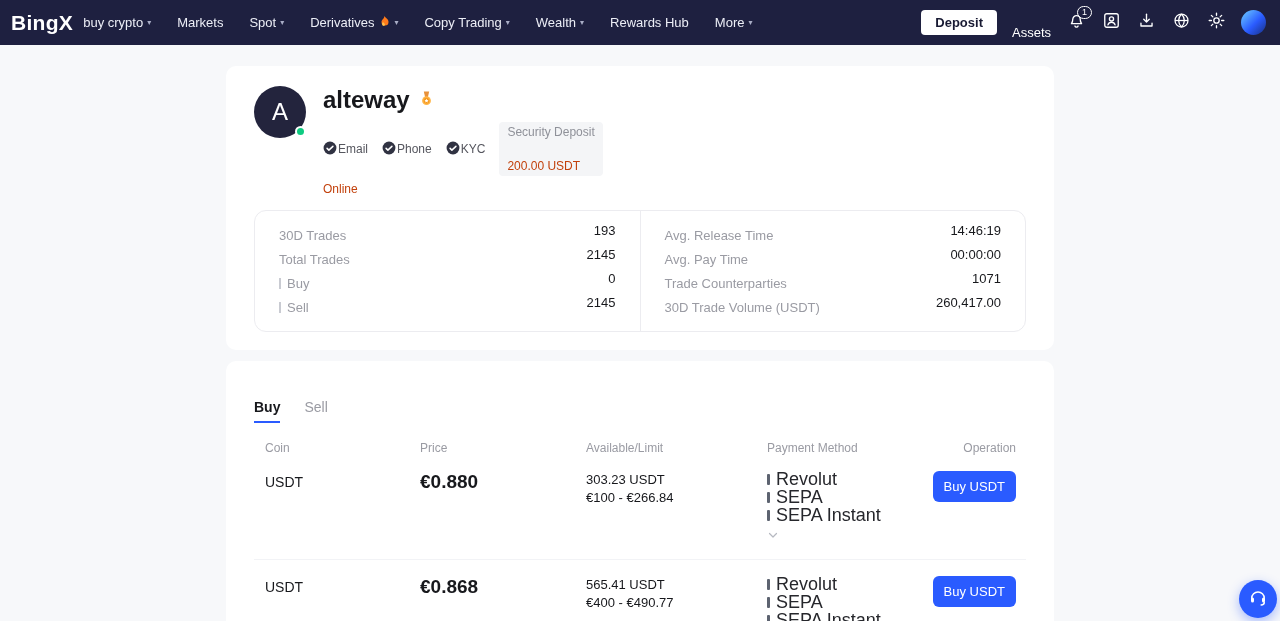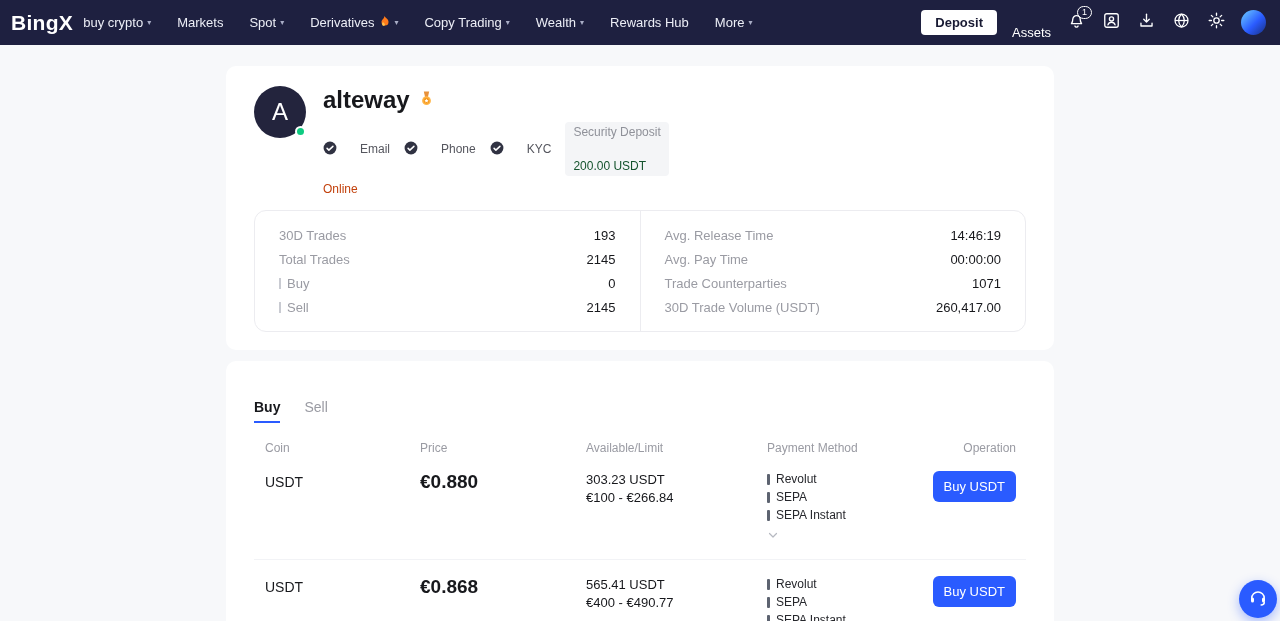--- a/index.html
+++ b/index.html
@@ -24,30 +24,30 @@
   .card { background:#fff; border-radius:10px; }
 
   
   .profile-card { padding:20px 28px 18px; }
   .profile-row { display:flex; gap:17px; }
   .avatar-lg { position:relative; width:52px; height:52px; border-radius:50%; background:#23243d; color:#fff; font-size:24px; display:flex; align-items:center; justify-content:center; flex:none; }
   .online-dot { position:absolute; right:0; bottom:1px; width:11px; height:11px; border-radius:50%; background:#0ecb81; border:2px solid #fff; }
   .p-name-row { display:flex; align-items:center; gap:8px; }
   .p-name { font-size:24px; font-weight:600; color:#17181c; line-height:28px; }
   .badges-row { display:flex; align-items:center; gap:14px; margin-top:8px; }
-  .verify { display:flex; align-items:center; gap:23px; font-size:12px; color:#55565e; }
+  .verify { display:flex; align-items:center; gap:1px; font-size:12px; color:#55565e; }
   .pill { background:#f4f5f7; border-radius:4px; padding:3px 8px; font-size:12px; color:#8f9199; display:flex; gap:20px; white-space:nowrap;flex-direction:column; }
-  .pill .pill-val { color:#14532d; }
+  .pill .pill-val { color:#c2410c; }
   .online-label { margin-top:6px; font-size:12px; color:#c2410c; }
 
   
   .stats-box { display:flex; border:1px solid #ececf0; border-radius:12px; margin-top:14px; }
   .stats-col { flex:1; padding:12px 24px; }
   .stats-col + .stats-col { border-left:1px solid #ececf0; }
-  .stat-row { display:flex; justify-content:space-between; align-items:center; height:24px; }
+  .stat-row { display:flex; justify-content:space-between; height:24px; }
   .stat-label { font-size:13px; color:#9a9ba3; display:flex; align-items:center; gap:6px; }
   .stat-value { font-size:13px; color:#17181c; font-weight:500; }
   .mark { width:2px; height:11px; background:#c9cbd2; display:inline-block; }
 
   
   .ads-card { margin-top:11px; padding:22px 28px 10px; height:340px; }
   .tab-row { display:flex; gap:22px; border-bottom:1px solid #ececf0; padding-bottom:14px; }
   .tab { font-size:16px; color:#9a9ba3; cursor:pointer; }
   .tab.active { color:#17181c; font-weight:700; }
   .subtab-row { display:flex; gap:24px; margin-top:16px; }
@@ -55,21 +55,21 @@
   .subtab.active { color:#17181c; font-weight:700; border-bottom:2px solid #2a5bff; }
 
   .thead, .ad-row { display:grid; grid-template-columns:135px 146px 161px 1fr 92px; padding-left:11px; padding-right:10px;gap:20px; }
   .thead { margin-top:18px; font-size:12px; color:#9a9ba3; }
   .th-right, .op-cell { text-align:right; }
   .ad-row { padding-top:16px; padding-bottom:14px; }
   .ad-row + .ad-row { border-top:1px solid #f2f3f6; }
   .coin-cell { font-size:14px; font-weight:500; color:#17181c; padding-top:3px; }
   .price-cell { font-size:19px; font-weight:600; color:#17181c; }
   .al-cell div { font-size:13px; color:#17181c; line-height:18px; }
-  .pm-item { display:flex; align-items:center; gap:6px; font-size:12px; color:#26272c; line-height:17px; margin-bottom:1px; }
+  .pm-item { display:flex; align-items:center; gap:6px; font-size:18px; color:#26272c; line-height:17px; margin-bottom:1px; }
   .pm-bar { width:3px; height:11px; border-radius:1px; background:#5d6370; flex:none; }
   .expand { margin-top:3px; width:14px; cursor:pointer; display:flex; }
   .buy-btn { background:#2a5bff; color:#fff; border:none; border-radius:6px; font-size:13px; font-weight:500; padding:8px 11px; cursor:pointer; justify-self:end; font-family:inherit; white-space:nowrap; }
 
   
   .chat-fab { position:fixed; right:3px; bottom:3px; width:38px; height:38px; border-radius:50%; background:#2a5bff; display:flex; align-items:center; justify-content:center; box-shadow:0 4px 12px rgba(42,91,255,.4); cursor:pointer; }
 </style>
 </head>
 <body>
 

